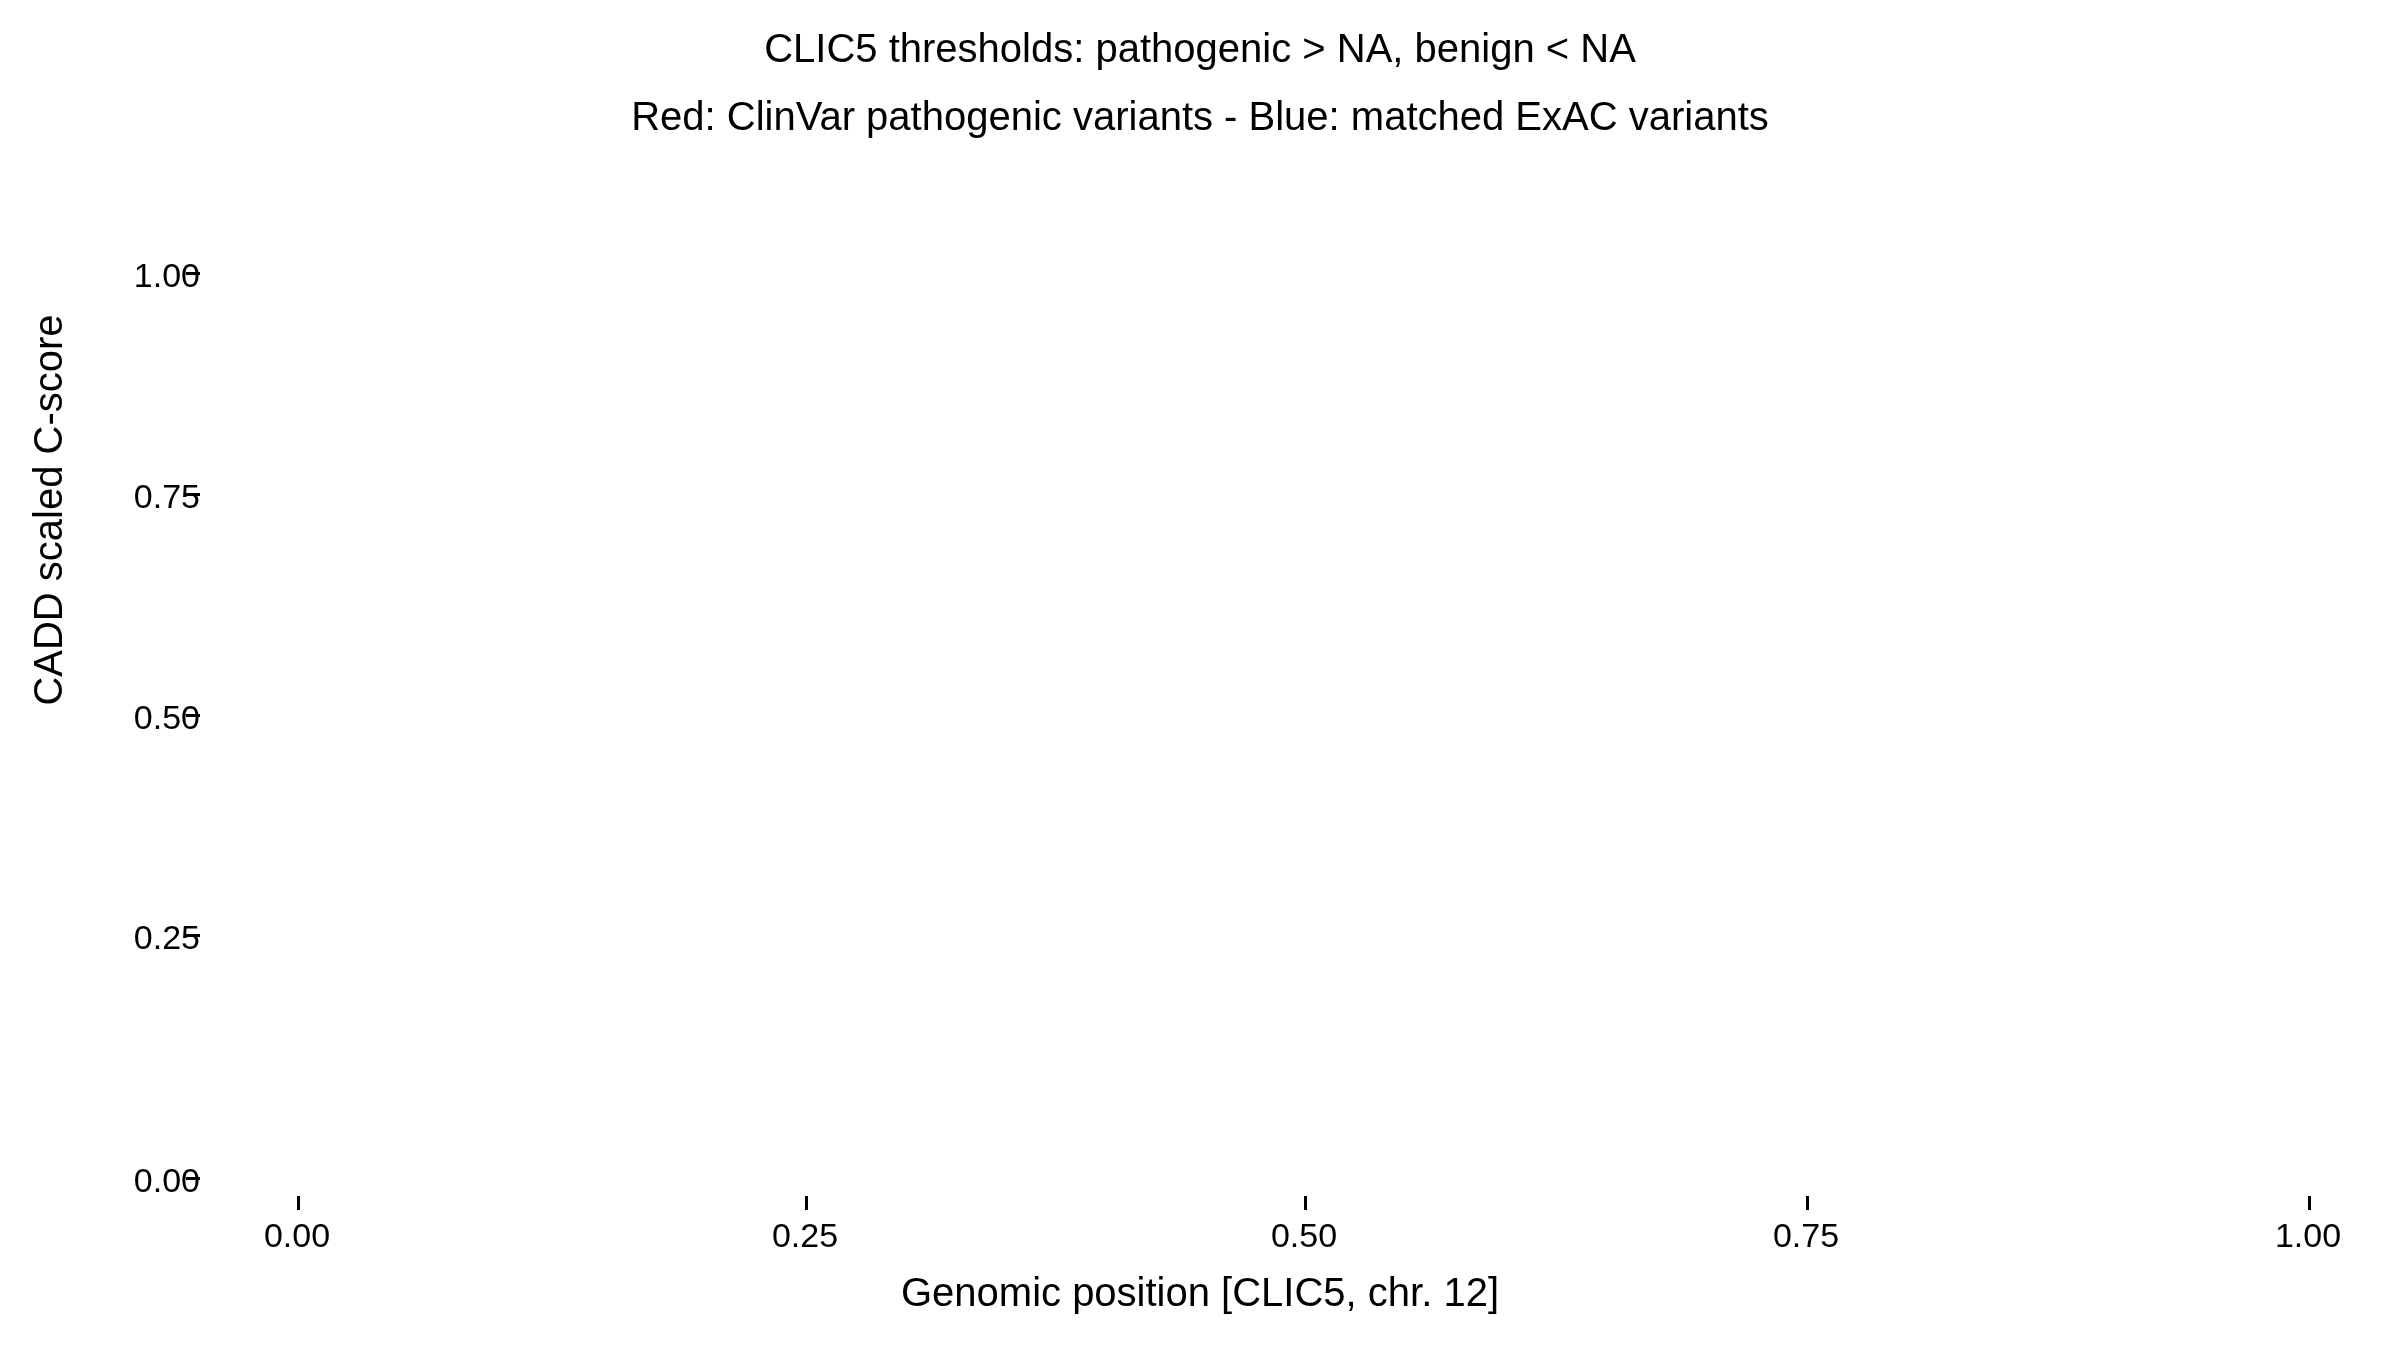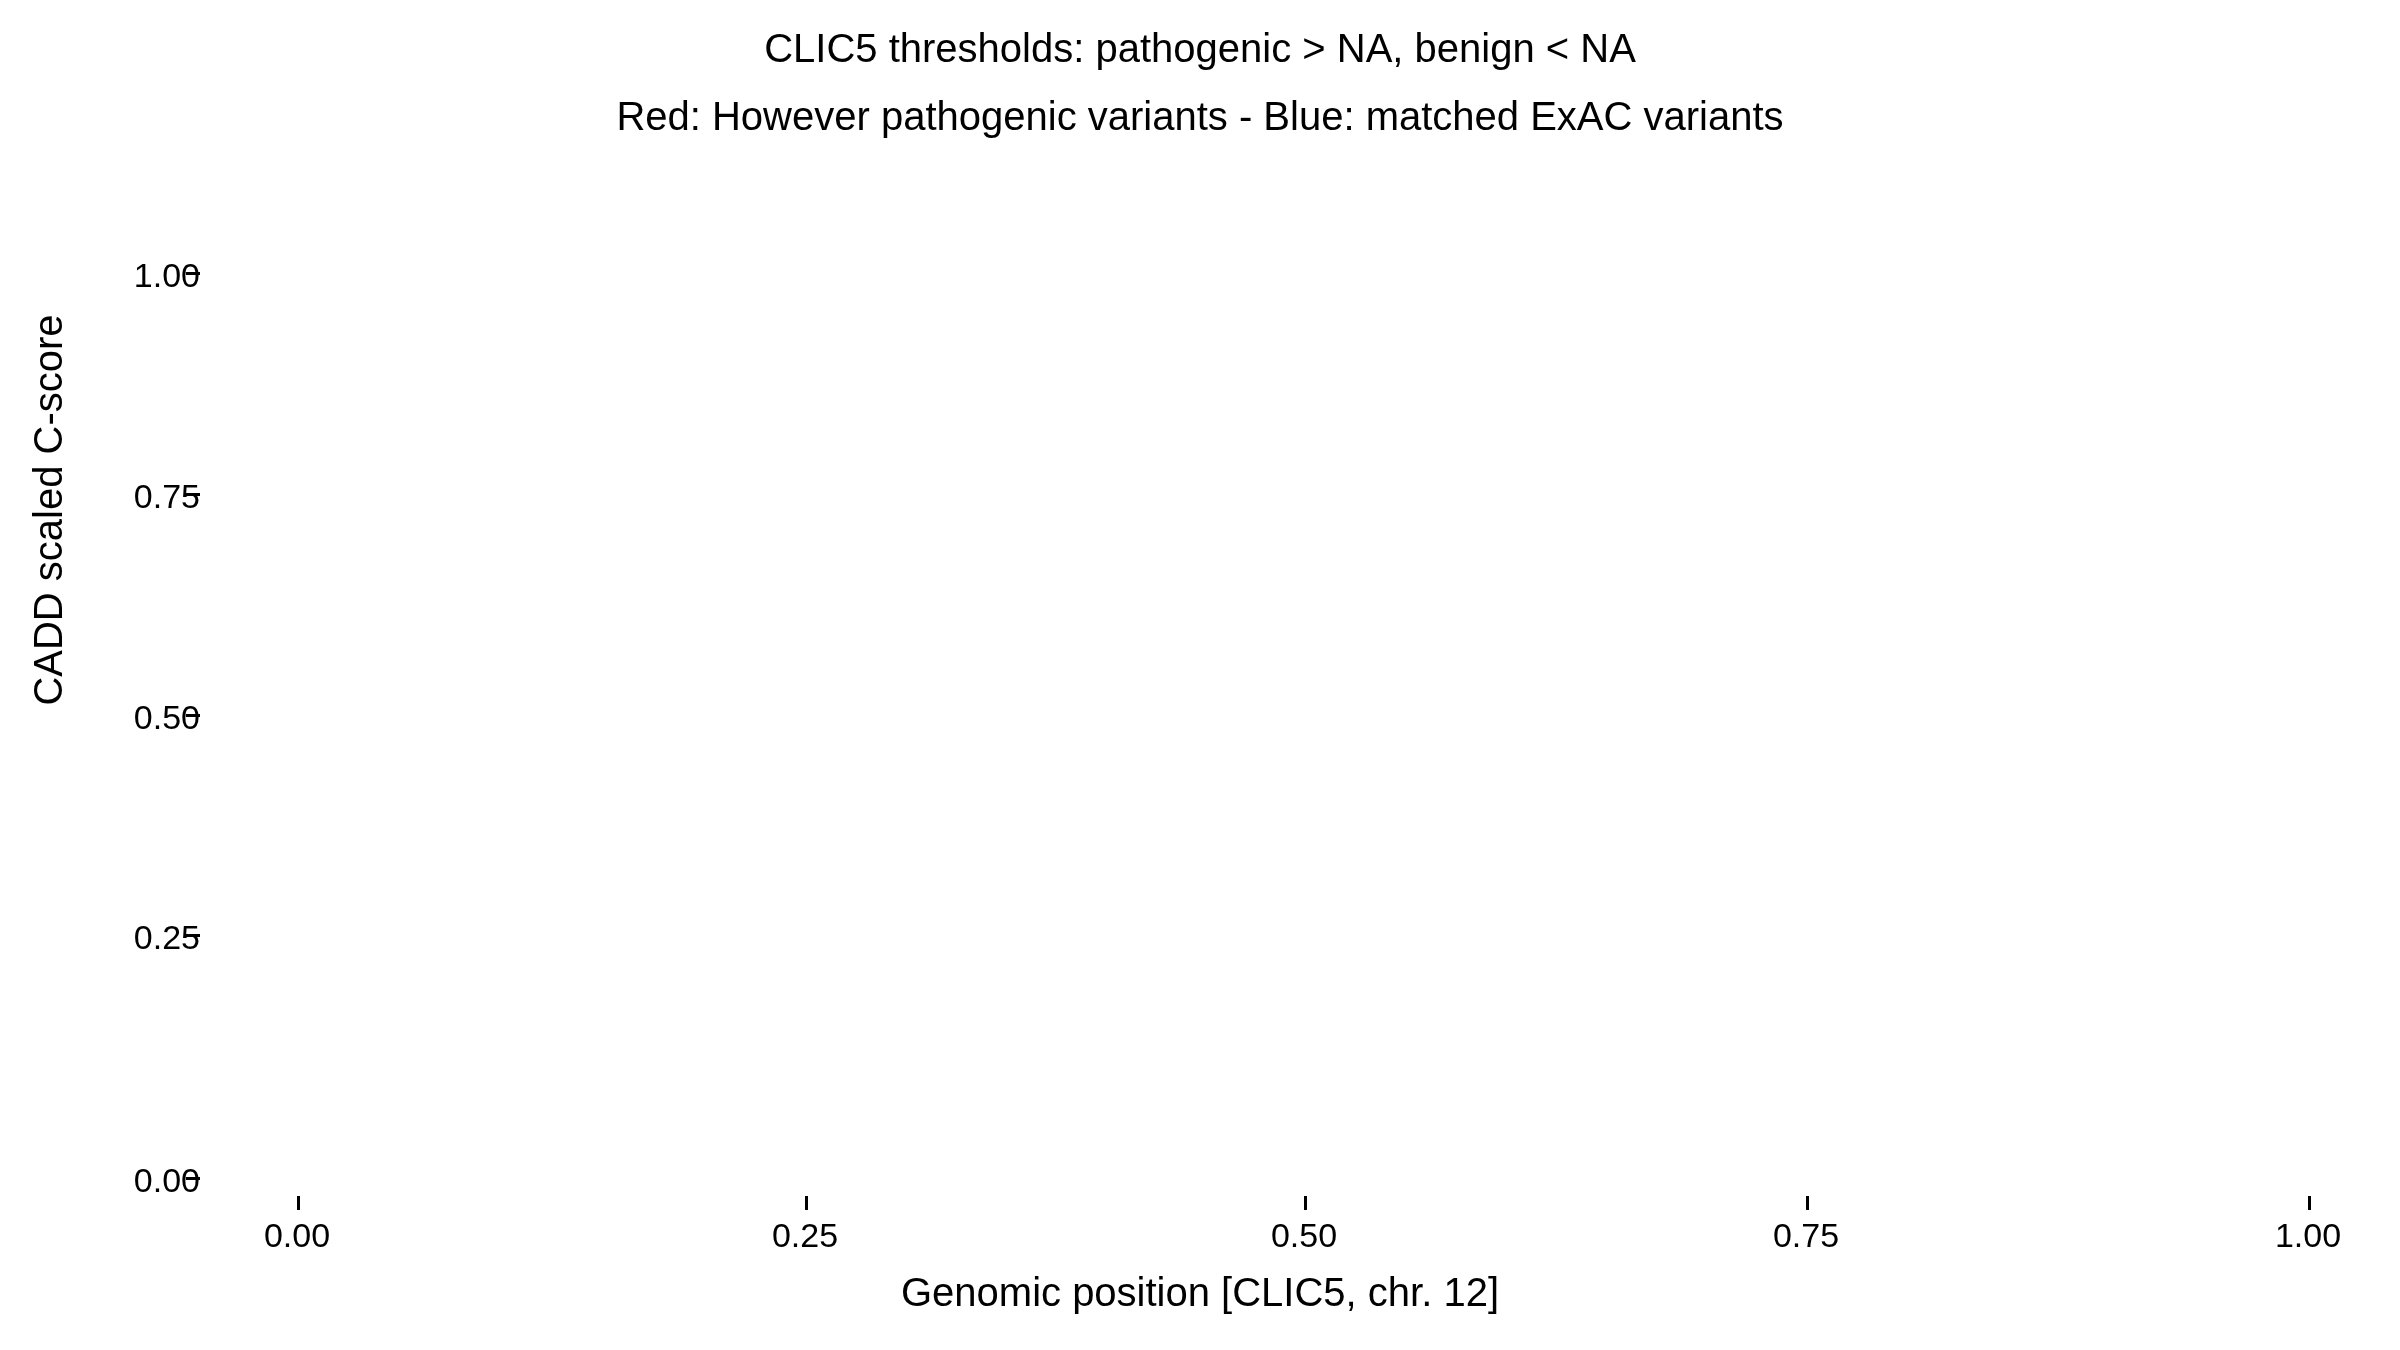--- a/index.html
+++ b/index.html
@@ -131,21 +131,21 @@
     background: transparent;
   }
 </style>
 </head>
 <body>
 
 <div id="plot">
 
   <div class="title-block">
     <div class="title-line">CLIC5 thresholds: pathogenic &gt; NA, benign &lt; NA</div>
-    <div class="title-line">Red: However pathogenic variants - Blue: matched ExAC variants</div>
+    <div class="title-line">Red: ClinVar pathogenic variants - Blue: matched ExAC variants</div>
   </div>
 
   <div class="y-axis-title-wrap">
     <div class="y-axis-title">CADD scaled C-score</div>
   </div>
 
   <div class="y-tick-area">
     <div class="y-tick" style="top:258px;">1.00</div>
     <div class="y-tick" style="top:479px;">0.75</div>
     <div class="y-tick" style="top:700px;">0.50</div>

